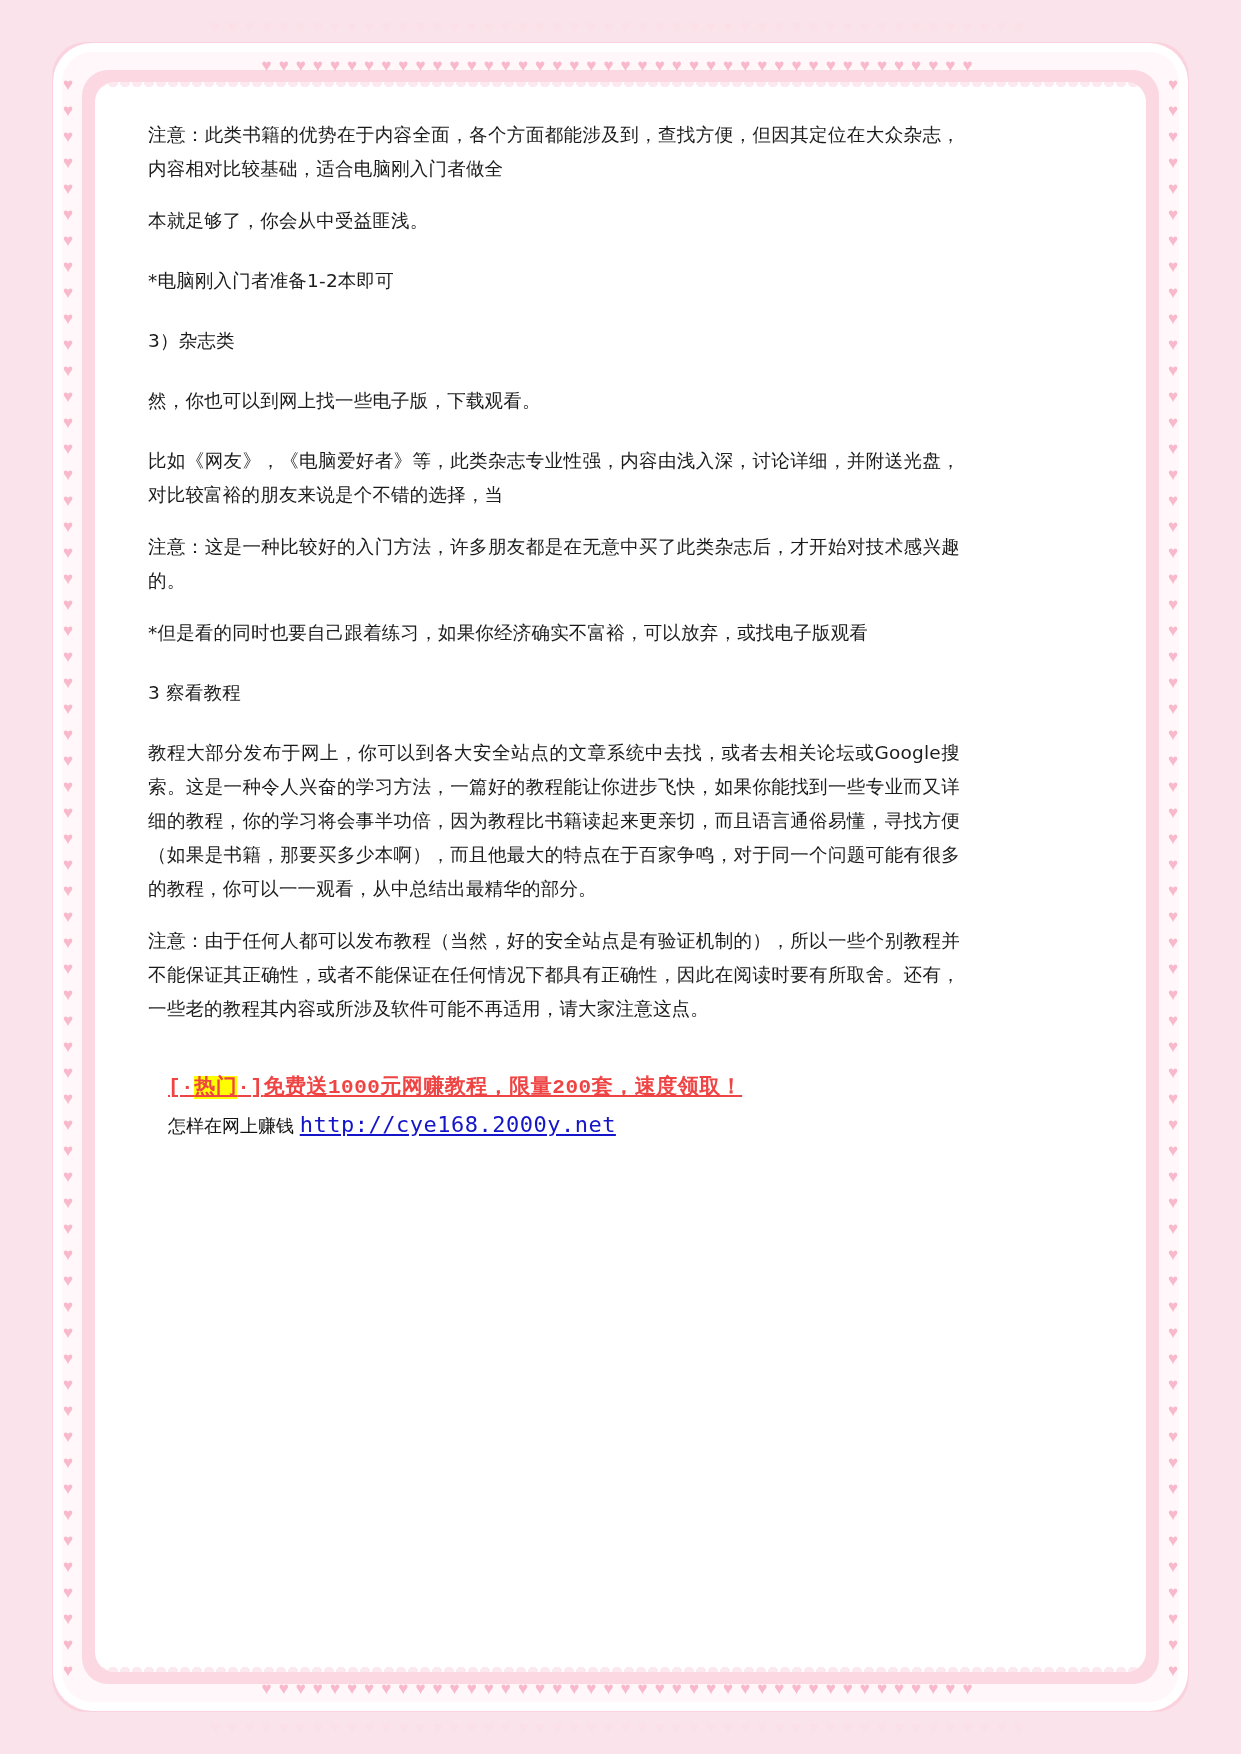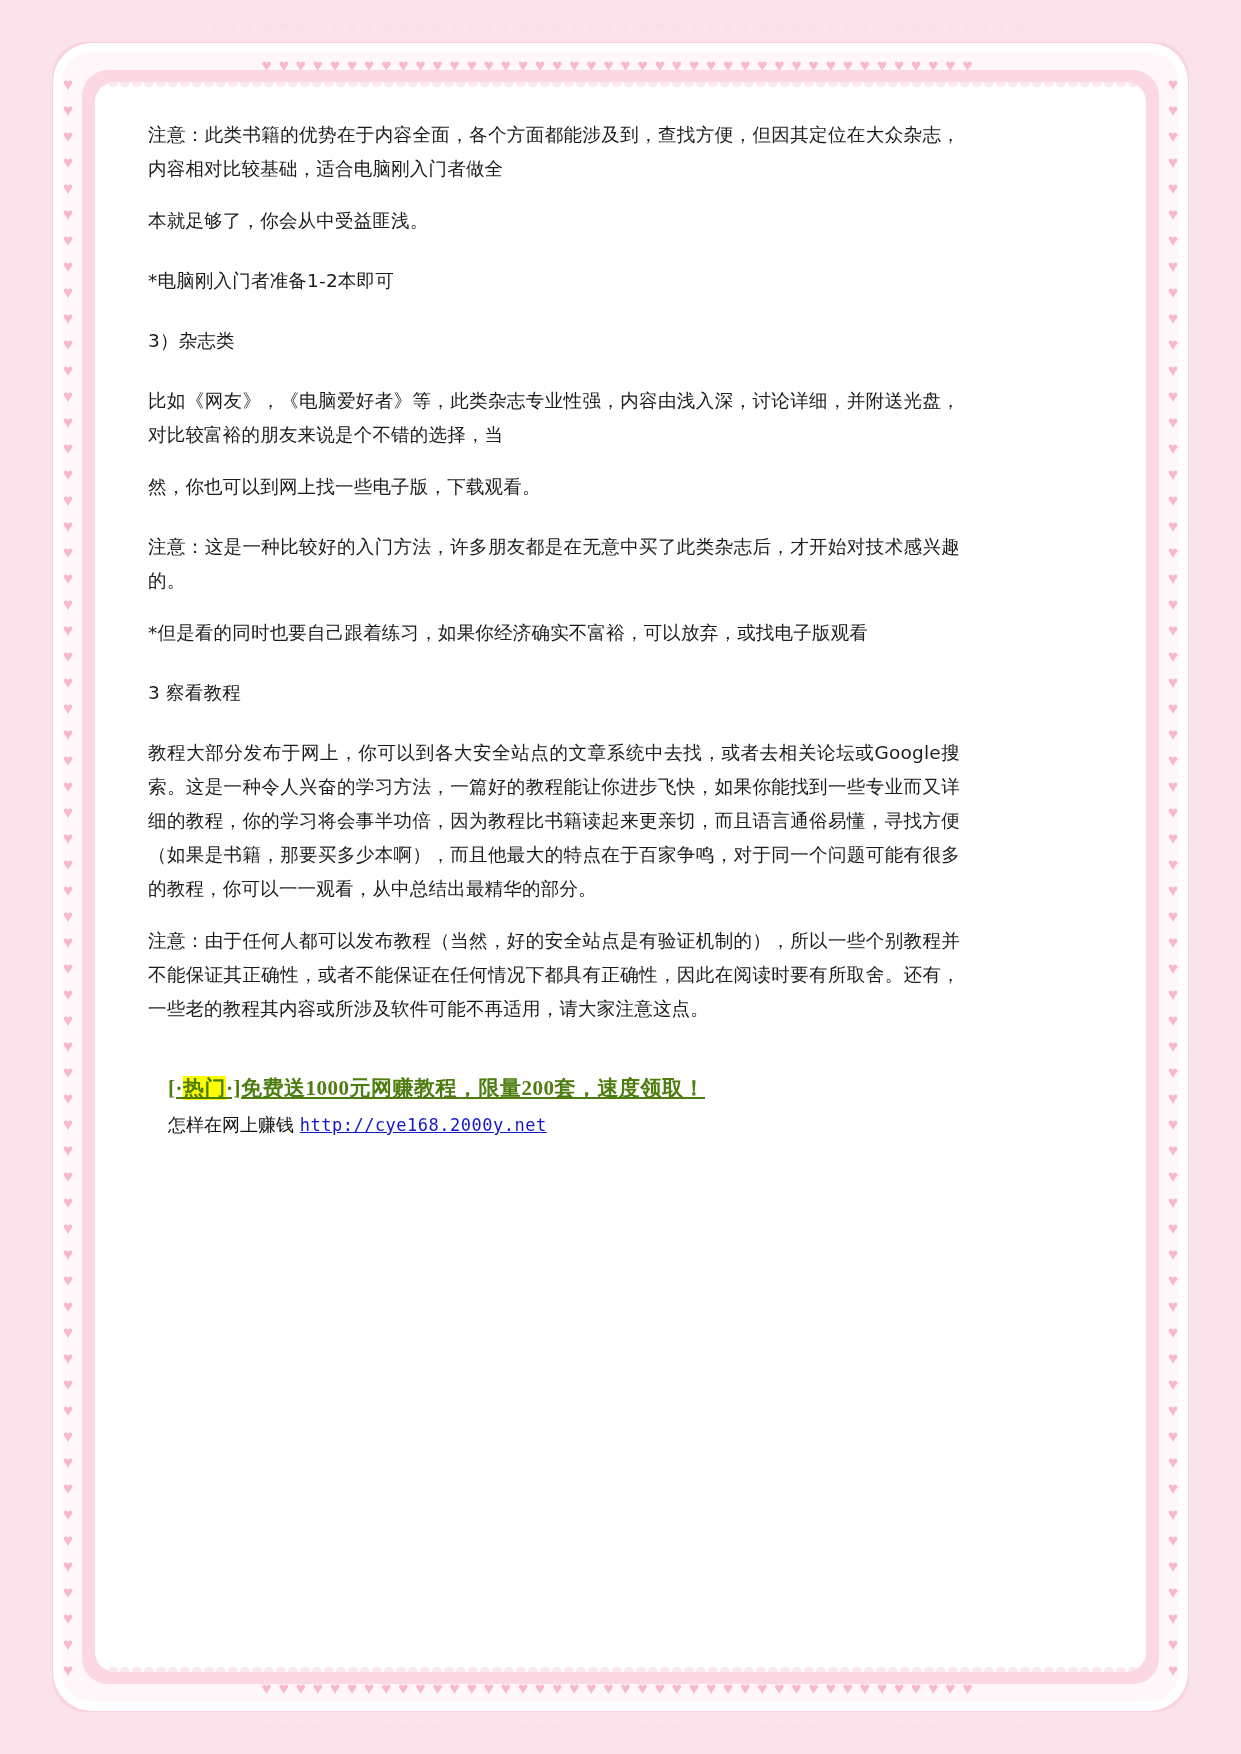--- a/index.html
+++ b/index.html
@@ -120,43 +120,43 @@
     margin-bottom: 18px;
   }
 
   .promo {
     margin-top: 46px;
     padding-left: 20px;
   }
   .promo-line {
     font-size: 21px;
     font-weight: bold;
-    color: #4d7c0f;
+    color: #ef4444;
     text-decoration: underline;
     line-height: 32px;
     letter-spacing: 0.5px;
     display: inline-block;
-    font-family: Liberation Serif, serif;
+    font-family: Liberation Mono, monospace;
   }
   .hl {
     background: #ffff00;
   }
   .promo-sub {
     margin-top: 6px;
     padding-left: 20px;
     font-size: 18px;
     color: #111111;
     line-height: 30px;
     font-family: "DejaVu Sans", "Liberation Sans", sans-serif;
   }
   .promo-url {
     color: #1414c8;
     text-decoration: underline;
     font-family: "DejaVu Sans Mono", "Liberation Mono", monospace;
-    font-size: 17px;
+    font-size: 22px;
     letter-spacing: 0.5px;
   }
 </style>
 </head>
 <body>
 
 <div class="page">
 
   <div class="frame-outer"></div>
   <div class="frame-hearts-outer"></div>
@@ -171,22 +171,22 @@
   <div class="heart-row outer-bottom">♥♥♥♥♥♥♥♥♥♥♥♥♥♥♥♥♥♥♥♥♥♥♥♥♥♥♥♥♥♥♥♥♥♥♥♥♥♥♥♥♥♥♥♥♥♥♥♥</div>
   <div class="heart-col left">♥<br>♥<br>♥<br>♥<br>♥<br>♥<br>♥<br>♥<br>♥<br>♥<br>♥<br>♥<br>♥<br>♥<br>♥<br>♥<br>♥<br>♥<br>♥<br>♥<br>♥<br>♥<br>♥<br>♥<br>♥<br>♥<br>♥<br>♥<br>♥<br>♥<br>♥<br>♥<br>♥<br>♥<br>♥<br>♥<br>♥<br>♥<br>♥<br>♥<br>♥<br>♥<br>♥<br>♥<br>♥<br>♥<br>♥<br>♥<br>♥<br>♥<br>♥<br>♥<br>♥<br>♥<br>♥<br>♥<br>♥<br>♥<br>♥<br>♥<br>♥<br>♥</div>
   <div class="heart-col right">♥<br>♥<br>♥<br>♥<br>♥<br>♥<br>♥<br>♥<br>♥<br>♥<br>♥<br>♥<br>♥<br>♥<br>♥<br>♥<br>♥<br>♥<br>♥<br>♥<br>♥<br>♥<br>♥<br>♥<br>♥<br>♥<br>♥<br>♥<br>♥<br>♥<br>♥<br>♥<br>♥<br>♥<br>♥<br>♥<br>♥<br>♥<br>♥<br>♥<br>♥<br>♥<br>♥<br>♥<br>♥<br>♥<br>♥<br>♥<br>♥<br>♥<br>♥<br>♥<br>♥<br>♥<br>♥<br>♥<br>♥<br>♥<br>♥<br>♥<br>♥<br>♥</div>
 
   <div class="content">
 
     <p class="para tight">注意：此类书籍的优势在于内容全面，各个方面都能涉及到，查找方便，但因其定位在大众杂志，内容相对比较基础，适合电脑刚入门者做全</p>
     <p class="para spaced">本就足够了，你会从中受益匪浅。</p>
     <p class="para spaced">*电脑刚入门者准备1-2本即可</p>
     <p class="para spaced">3）杂志类</p>
+    <p class="para spaced">然，你也可以到网上找一些电子版，下载观看。</p>
     <p class="para tight">比如《网友》，《电脑爱好者》等，此类杂志专业性强，内容由浅入深，讨论详细，并附送光盘，对比较富裕的朋友来说是个不错的选择，当</p>
-    <p class="para spaced">然，你也可以到网上找一些电子版，下载观看。</p>
     <p class="para tight">注意：这是一种比较好的入门方法，许多朋友都是在无意中买了此类杂志后，才开始对技术感兴趣的。</p>
     <p class="para spaced">*但是看的同时也要自己跟着练习，如果你经济确实不富裕，可以放弃，或找电子版观看</p>
     <p class="para spaced">3  察看教程</p>
     <p class="para tight">教程大部分发布于网上，你可以到各大安全站点的文章系统中去找，或者去相关论坛或Google搜索。这是一种令人兴奋的学习方法，一篇好的教程能让你进步飞快，如果你能找到一些专业而又详细的教程，你的学习将会事半功倍，因为教程比书籍读起来更亲切，而且语言通俗易懂，寻找方便（如果是书籍，那要买多少本啊），而且他最大的特点在于百家争鸣，对于同一个问题可能有很多的教程，你可以一一观看，从中总结出最精华的部分。</p>
     <p class="para tight">注意：由于任何人都可以发布教程（当然，好的安全站点是有验证机制的），所以一些个别教程并不能保证其正确性，或者不能保证在任何情况下都具有正确性，因此在阅读时要有所取舍。还有，一些老的教程其内容或所涉及软件可能不再适用，请大家注意这点。</p>
 
     <div class="promo">
       <a class="promo-line" href="#">
         <span>[·</span><span class="hl">热门</span><span>·]</span><span>免费送1000元网赚教程，限量200套，速度领取！</span>
       </a>

